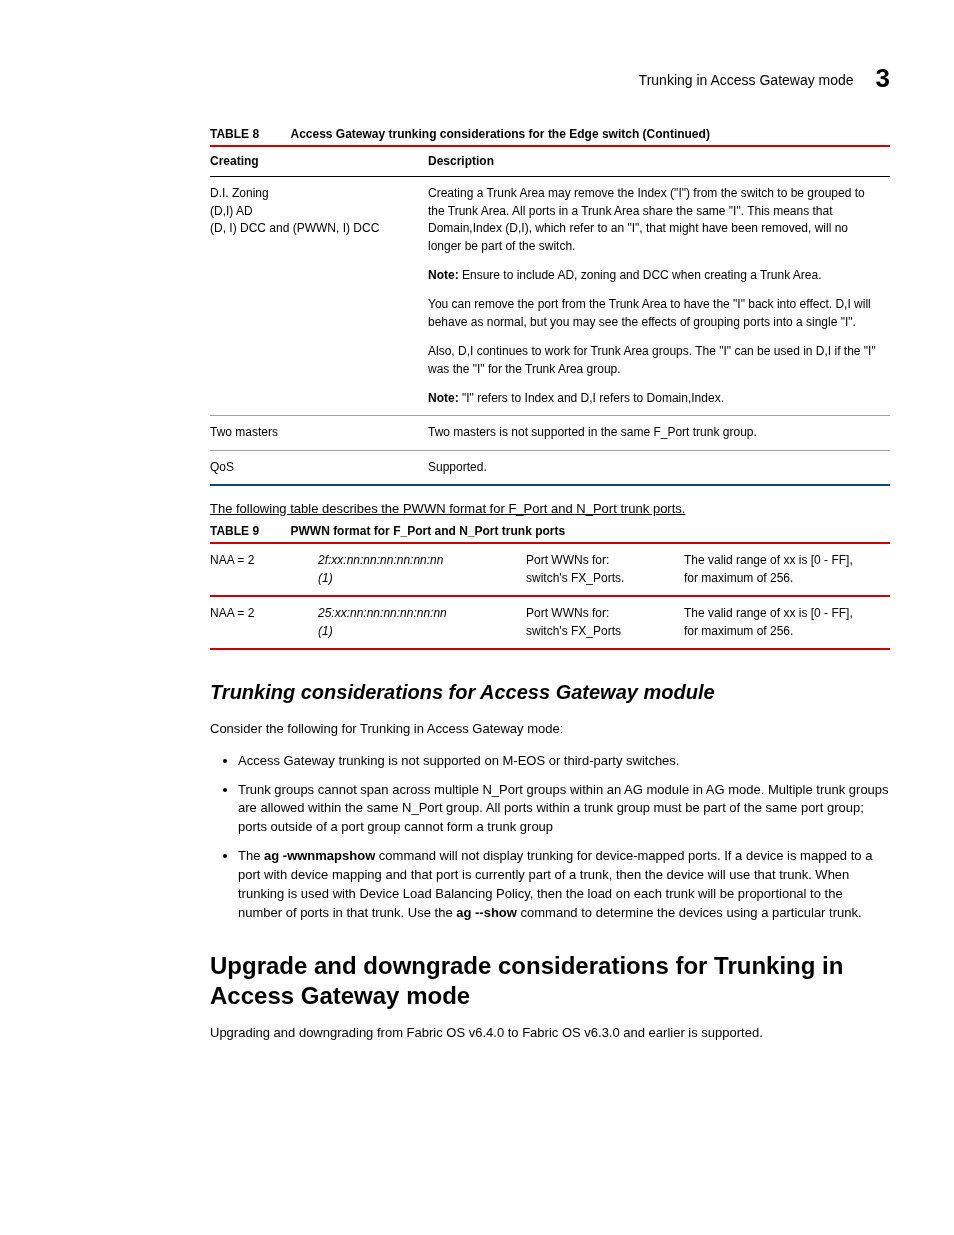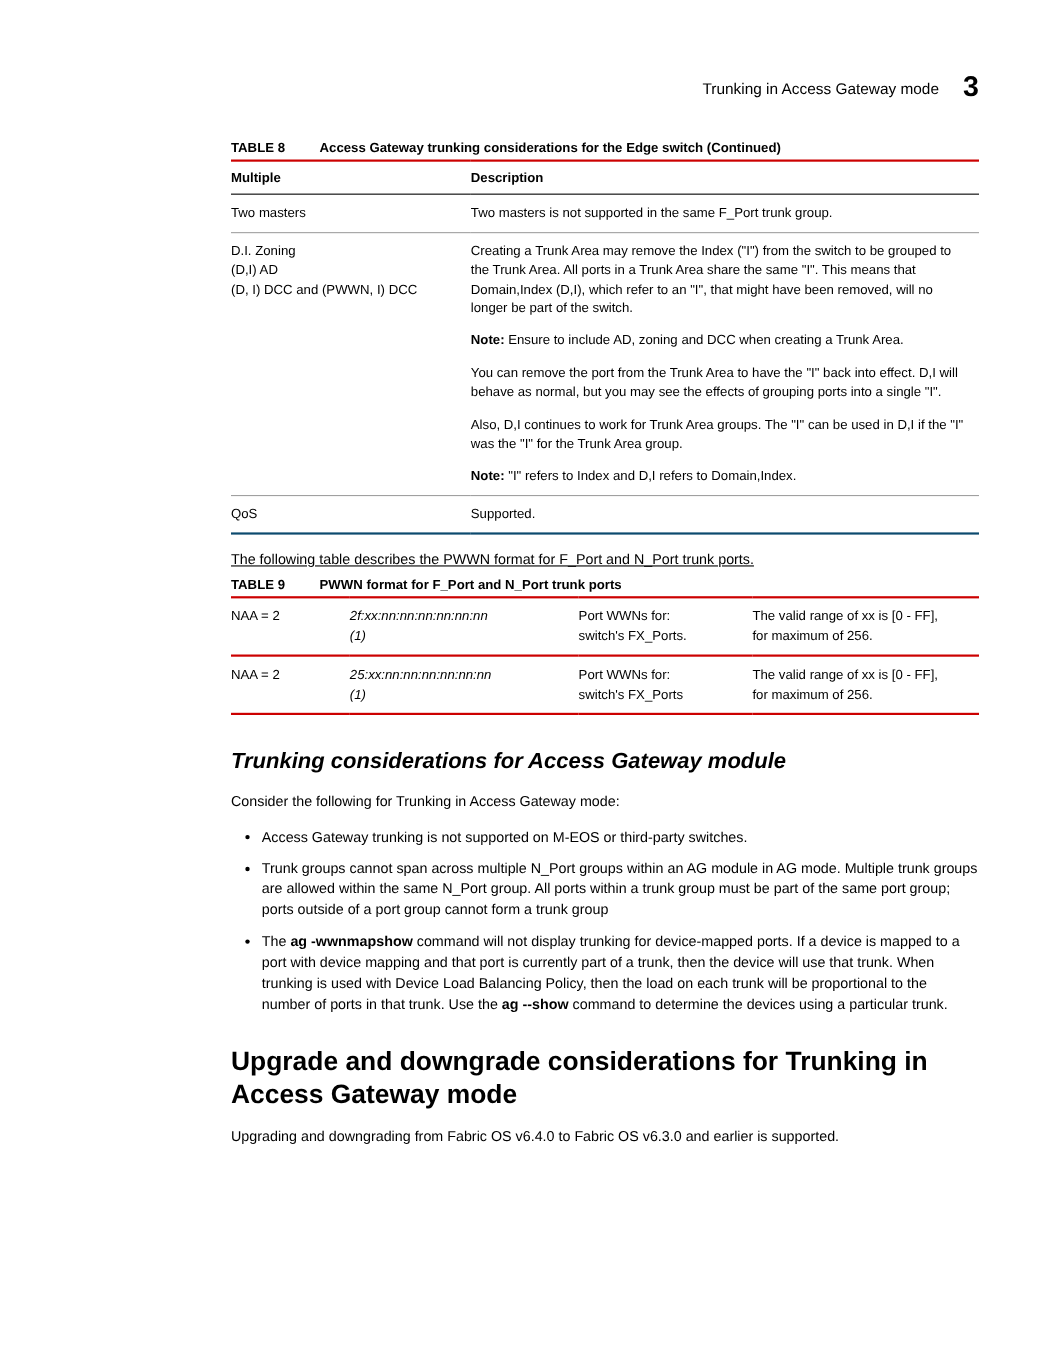--- a/index.html
+++ b/index.html
@@ -103,47 +103,47 @@
   </div>
 
   <div class="table-caption">
     <span class="tlabel">TABLE 8</span>
     <span class="ttitle">Access Gateway trunking considerations for the Edge switch (Continued)</span>
   </div>
 
   <table class="tbl8">
     <thead>
       <tr>
-        <th class="cat">Multiple</th>
+        <th class="cat">Creating</th>
         <th>Description</th>
       </tr>
     </thead>
     <tbody>
-      <tr>
-        <td class="cat">Two masters</td>
-        <td>Two masters is not supported in the same F_Port trunk group.</td>
-      </tr>
       <tr>
         <td class="cat">
           <div>D.I. Zoning</div>
           <div>(D,I) AD</div>
           <div>(D, I) DCC and (PWWN, I) DCC</div>
         </td>
         <td class="desc">
           <p>Creating a Trunk Area may remove the Index ("I") from the switch to be grouped to the Trunk Area. All ports in a Trunk Area share the same "I". This means that Domain,Index (D,I), which refer to an "I", that might have been removed, will no longer be part of the switch.</p>
           <p>
             <span class="note-lead">Note:</span><span> Ensure to include AD, zoning and DCC when creating a Trunk Area.</span>
           </p>
           <p>You can remove the port from the Trunk Area to have the "I" back into effect. D,I will behave as normal, but you may see the effects of grouping ports into a single "I".</p>
           <p>Also, D,I continues to work for Trunk Area groups. The "I" can be used in D,I if the "I" was the "I" for the Trunk Area group.</p>
           <p>
             <span class="note-lead">Note:</span><span> "I" refers to Index and D,I refers to Domain,Index.</span>
           </p>
         </td>
       </tr>
+      <tr>
+        <td class="cat">Two masters</td>
+        <td>Two masters is not supported in the same F_Port trunk group.</td>
+      </tr>
       <tr class="last">
         <td class="cat">QoS</td>
         <td>Supported.</td>
       </tr>
     </tbody>
   </table>
 
   <p class="lead-line">The following table describes the PWWN format for F_Port and N_Port trunk ports.</p>
 
   <div class="table-caption">

